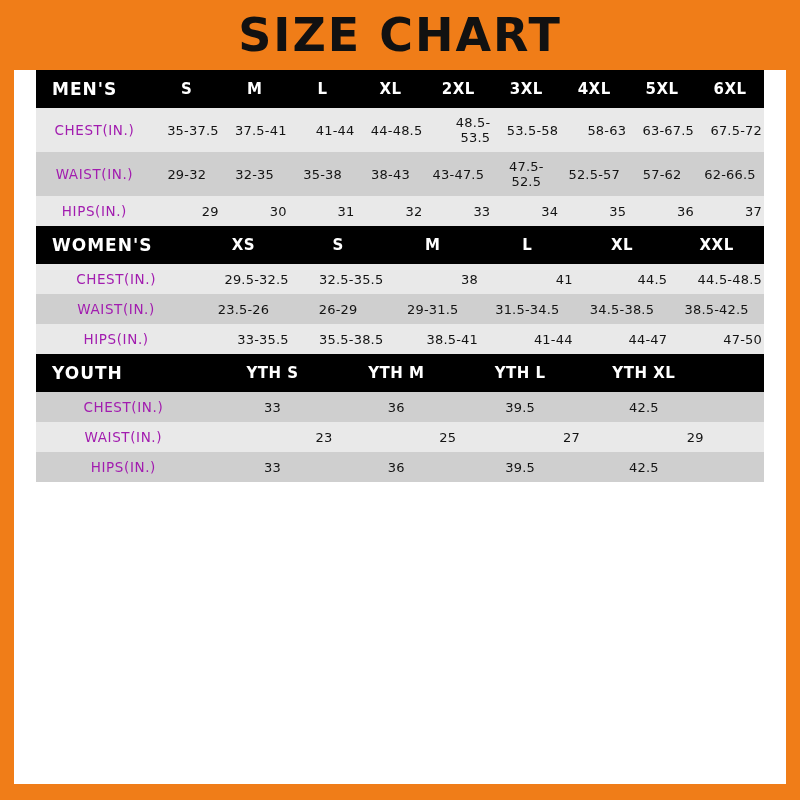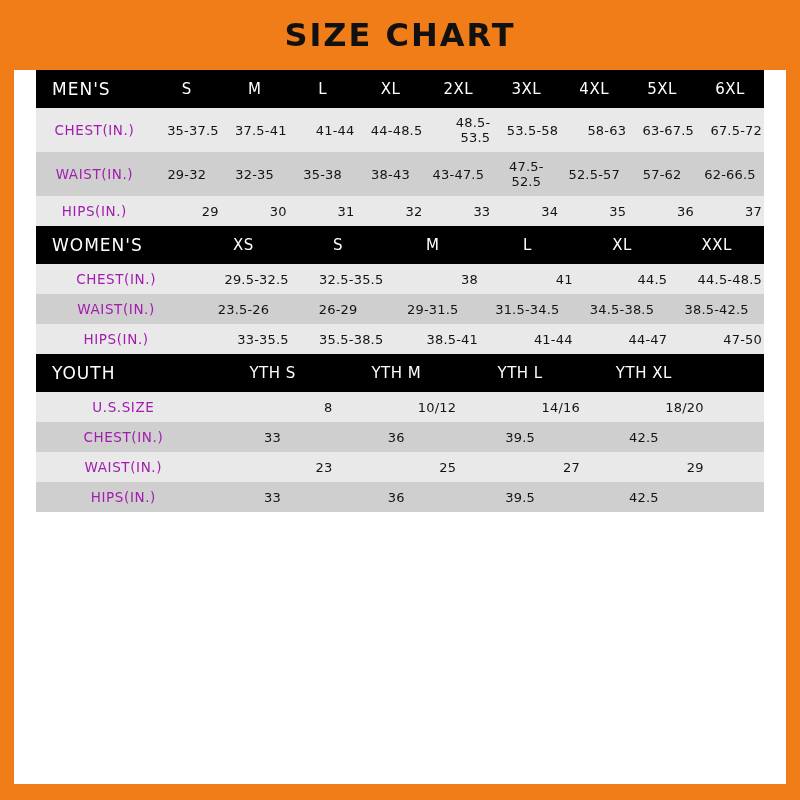--- a/index.html
+++ b/index.html
@@ -28,21 +28,21 @@
     display: flex;
     align-items: center;
     justify-content: center;
     margin-left: -14px;
     margin-right: -14px;
     width: 800px;
   }
   .banner-title {
     font-family: "DejaVu Sans", "Liberation Sans", sans-serif;
     font-weight: bold;
-    font-size: 32px;
+    font-size: 46px;
     letter-spacing: 2px;
     color: #111111;
     line-height: 1;
   }
   .content {
     padding: 0 22px;
   }
   .section-title {
     text-align: center;
     font-weight: bold;
@@ -53,21 +53,21 @@
     font-family: "DejaVu Serif", "Liberation Serif", serif;
   }
   table.sizetable {
     width: 100%;
     border-collapse: collapse;
     table-layout: fixed;
   }
   table.sizetable th {
     background: #000000;
     color: #ffffff;
-    font-weight: normal;
+    font-weight: bold;
     font-size: 15px;
     padding: 9px 12px;
     text-align: center;
     letter-spacing: 0.5px;
     margin-top: 30px;
   }
   table.sizetable th.rowhead {
     text-align: left;
     padding-left: 16px;
     font-size: 17px;
@@ -227,28 +227,20 @@
         <tr>
           <th class="rowhead" style="width:24%">YOUTH</th>
           <th style="width:17%">YTH S</th>
           <th style="width:17%">YTH M</th>
           <th style="width:17%">YTH L</th>
           <th style="width:17%">YTH XL</th>
           <th style="width:8%"></th>
         </tr>
       </thead>
       <tbody>
-        <tr class="band-light">
-          <td class="rowlabel">U.S.SIZE</td>
-          <td>8</td>
-          <td>10/12</td>
-          <td>14/16</td>
-          <td>18/20</td>
-          <td></td>
-        </tr>
         <tr class="band-dark">
           <td class="rowlabel">CHEST(IN.)</td>
           <td>33</td>
           <td>36</td>
           <td>39.5</td>
           <td>42.5</td>
           <td></td>
         </tr>
         <tr class="band-light">
           <td class="rowlabel">WAIST(IN.)</td>

